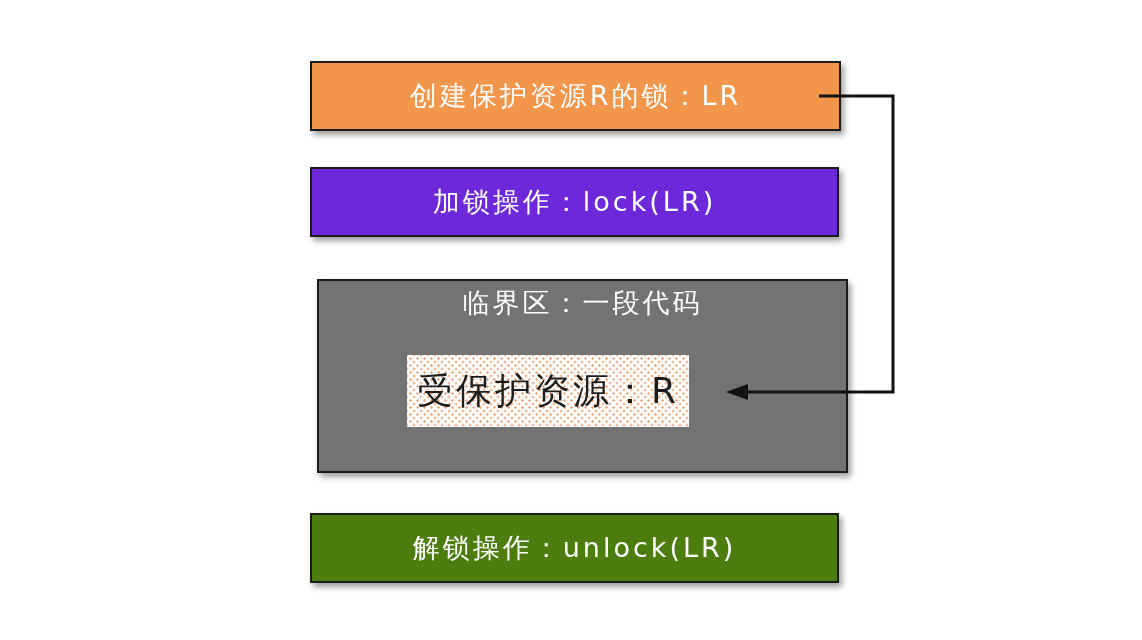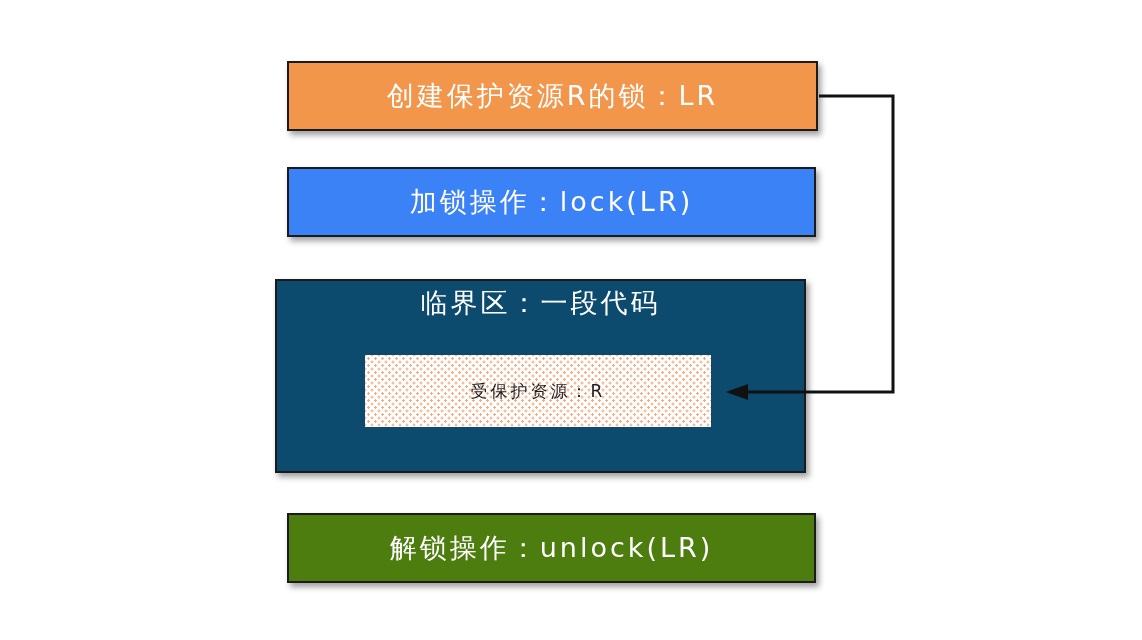--- a/index.html
+++ b/index.html
@@ -20,54 +20,55 @@
     box-sizing: border-box;
     border: 2px solid #1b1b1b;
     box-shadow: 3px 4px 6px rgba(0,0,0,0.38);
     display: flex;
     align-items: center;
     justify-content: center;
     color: #ffffff;
     font-size: 27px;
     letter-spacing: 3px;
     white-space: nowrap;
+    margin-left: 23px;
   }
   .box-create-lock {
     left: 287px; top: 61px; width: 531px; height: 70px;
     background: #F2964B;
   }
   .box-lock-op {
     left: 287px; top: 167px; width: 529px; height: 70px;
-    background: #3b82f6;
+    background: #6d28d9;
   }
   .box-critical-section {
-    left: 275px; top: 279px; width: 531px; height: 194px;
-    background: #0c4a6e;
+    left: 294px; top: 279px; width: 531px; height: 194px;
+    background: #737373;
     flex-direction: column;
     justify-content: flex-start;
   }
   .critical-title {
     margin-top: 8px;
     line-height: 27px;
   }
   .box-protected-resource {
     position: absolute;
-    left: 88px; top: 74px; width: 346px; height: 72px;
+    left: 88px; top: 74px; width: 282px; height: 72px;
     box-sizing: border-box;
     background-color: #ffffff;
     background-image:
       radial-gradient(#F2A97E 1px, rgba(255,255,255,0) 1.4px),
       radial-gradient(#F2A97E 1px, rgba(255,255,255,0) 1.4px);
     background-size: 7px 7px;
     background-position: 0 0, 3.5px 3.5px;
     color: #1d1d1d;
     display: flex;
     align-items: center;
     justify-content: center;
-    font-size: 17px;
+    font-size: 36px;
     letter-spacing: 3px;
     white-space: nowrap;
   }
   .box-unlock-op {
     left: 287px; top: 513px; width: 529px; height: 70px;
     background: #4d7c0f;
   }
   .arrow-svg {
     position: absolute;
     left: 0; top: 0;

